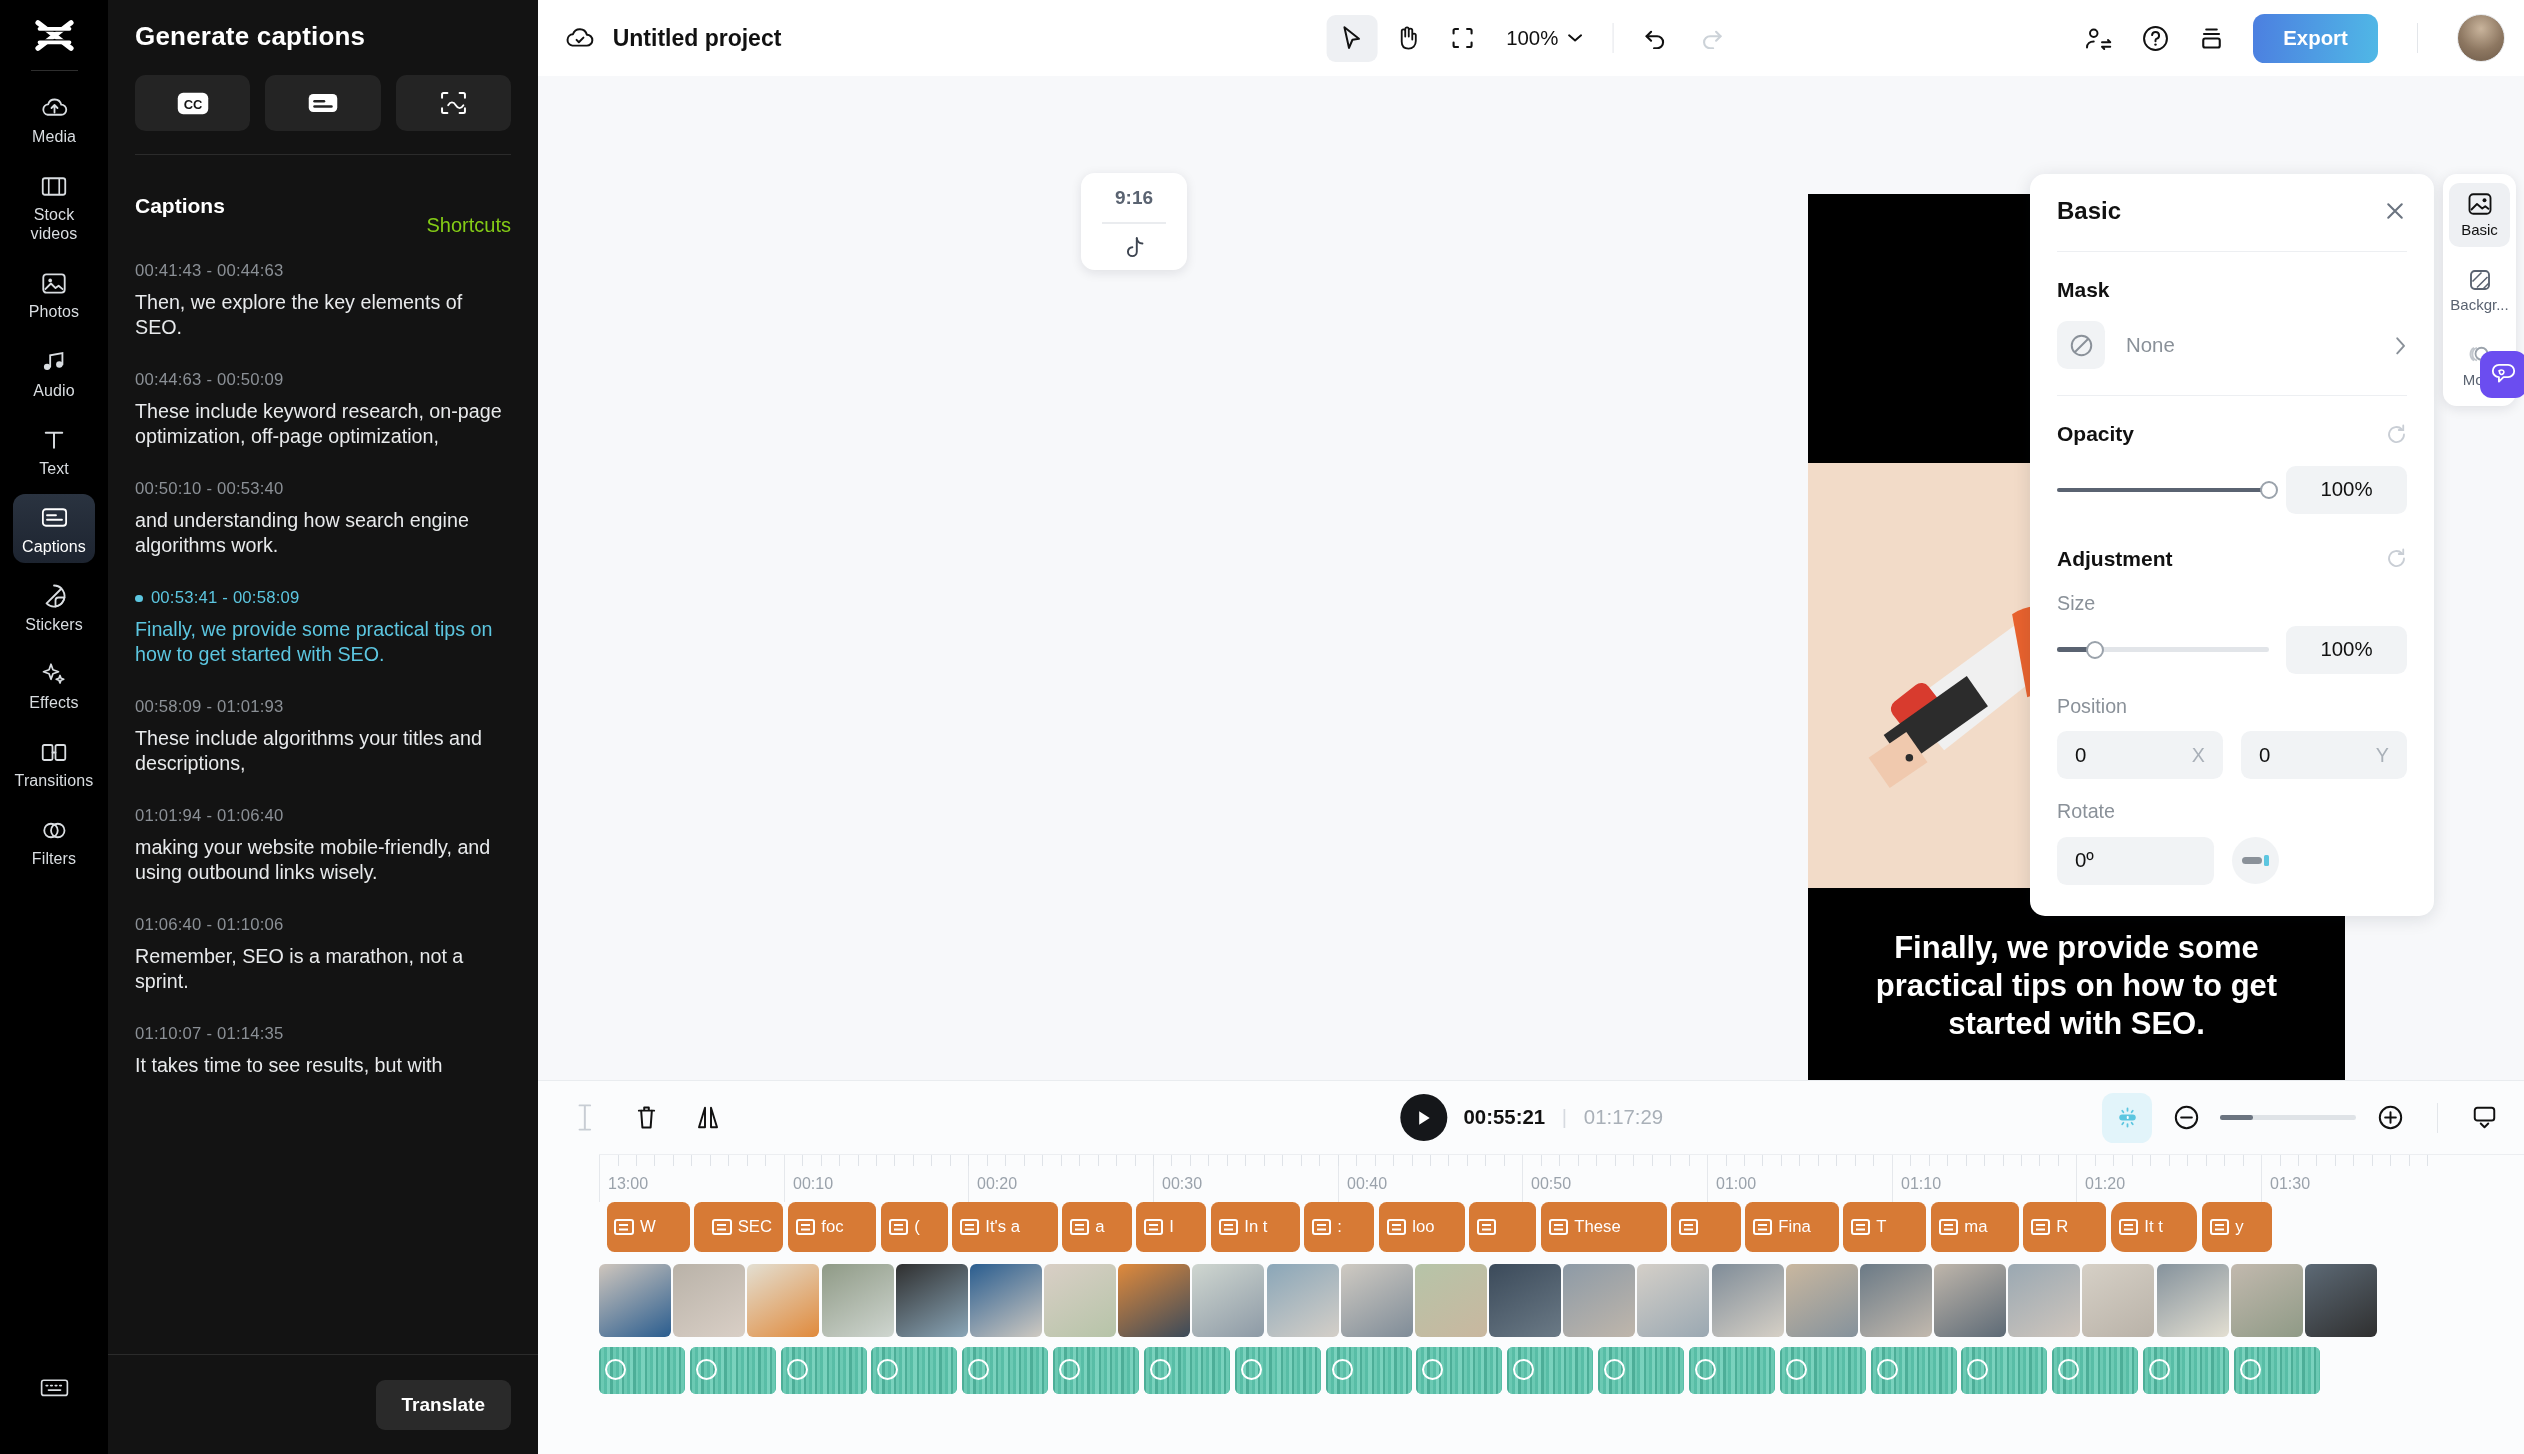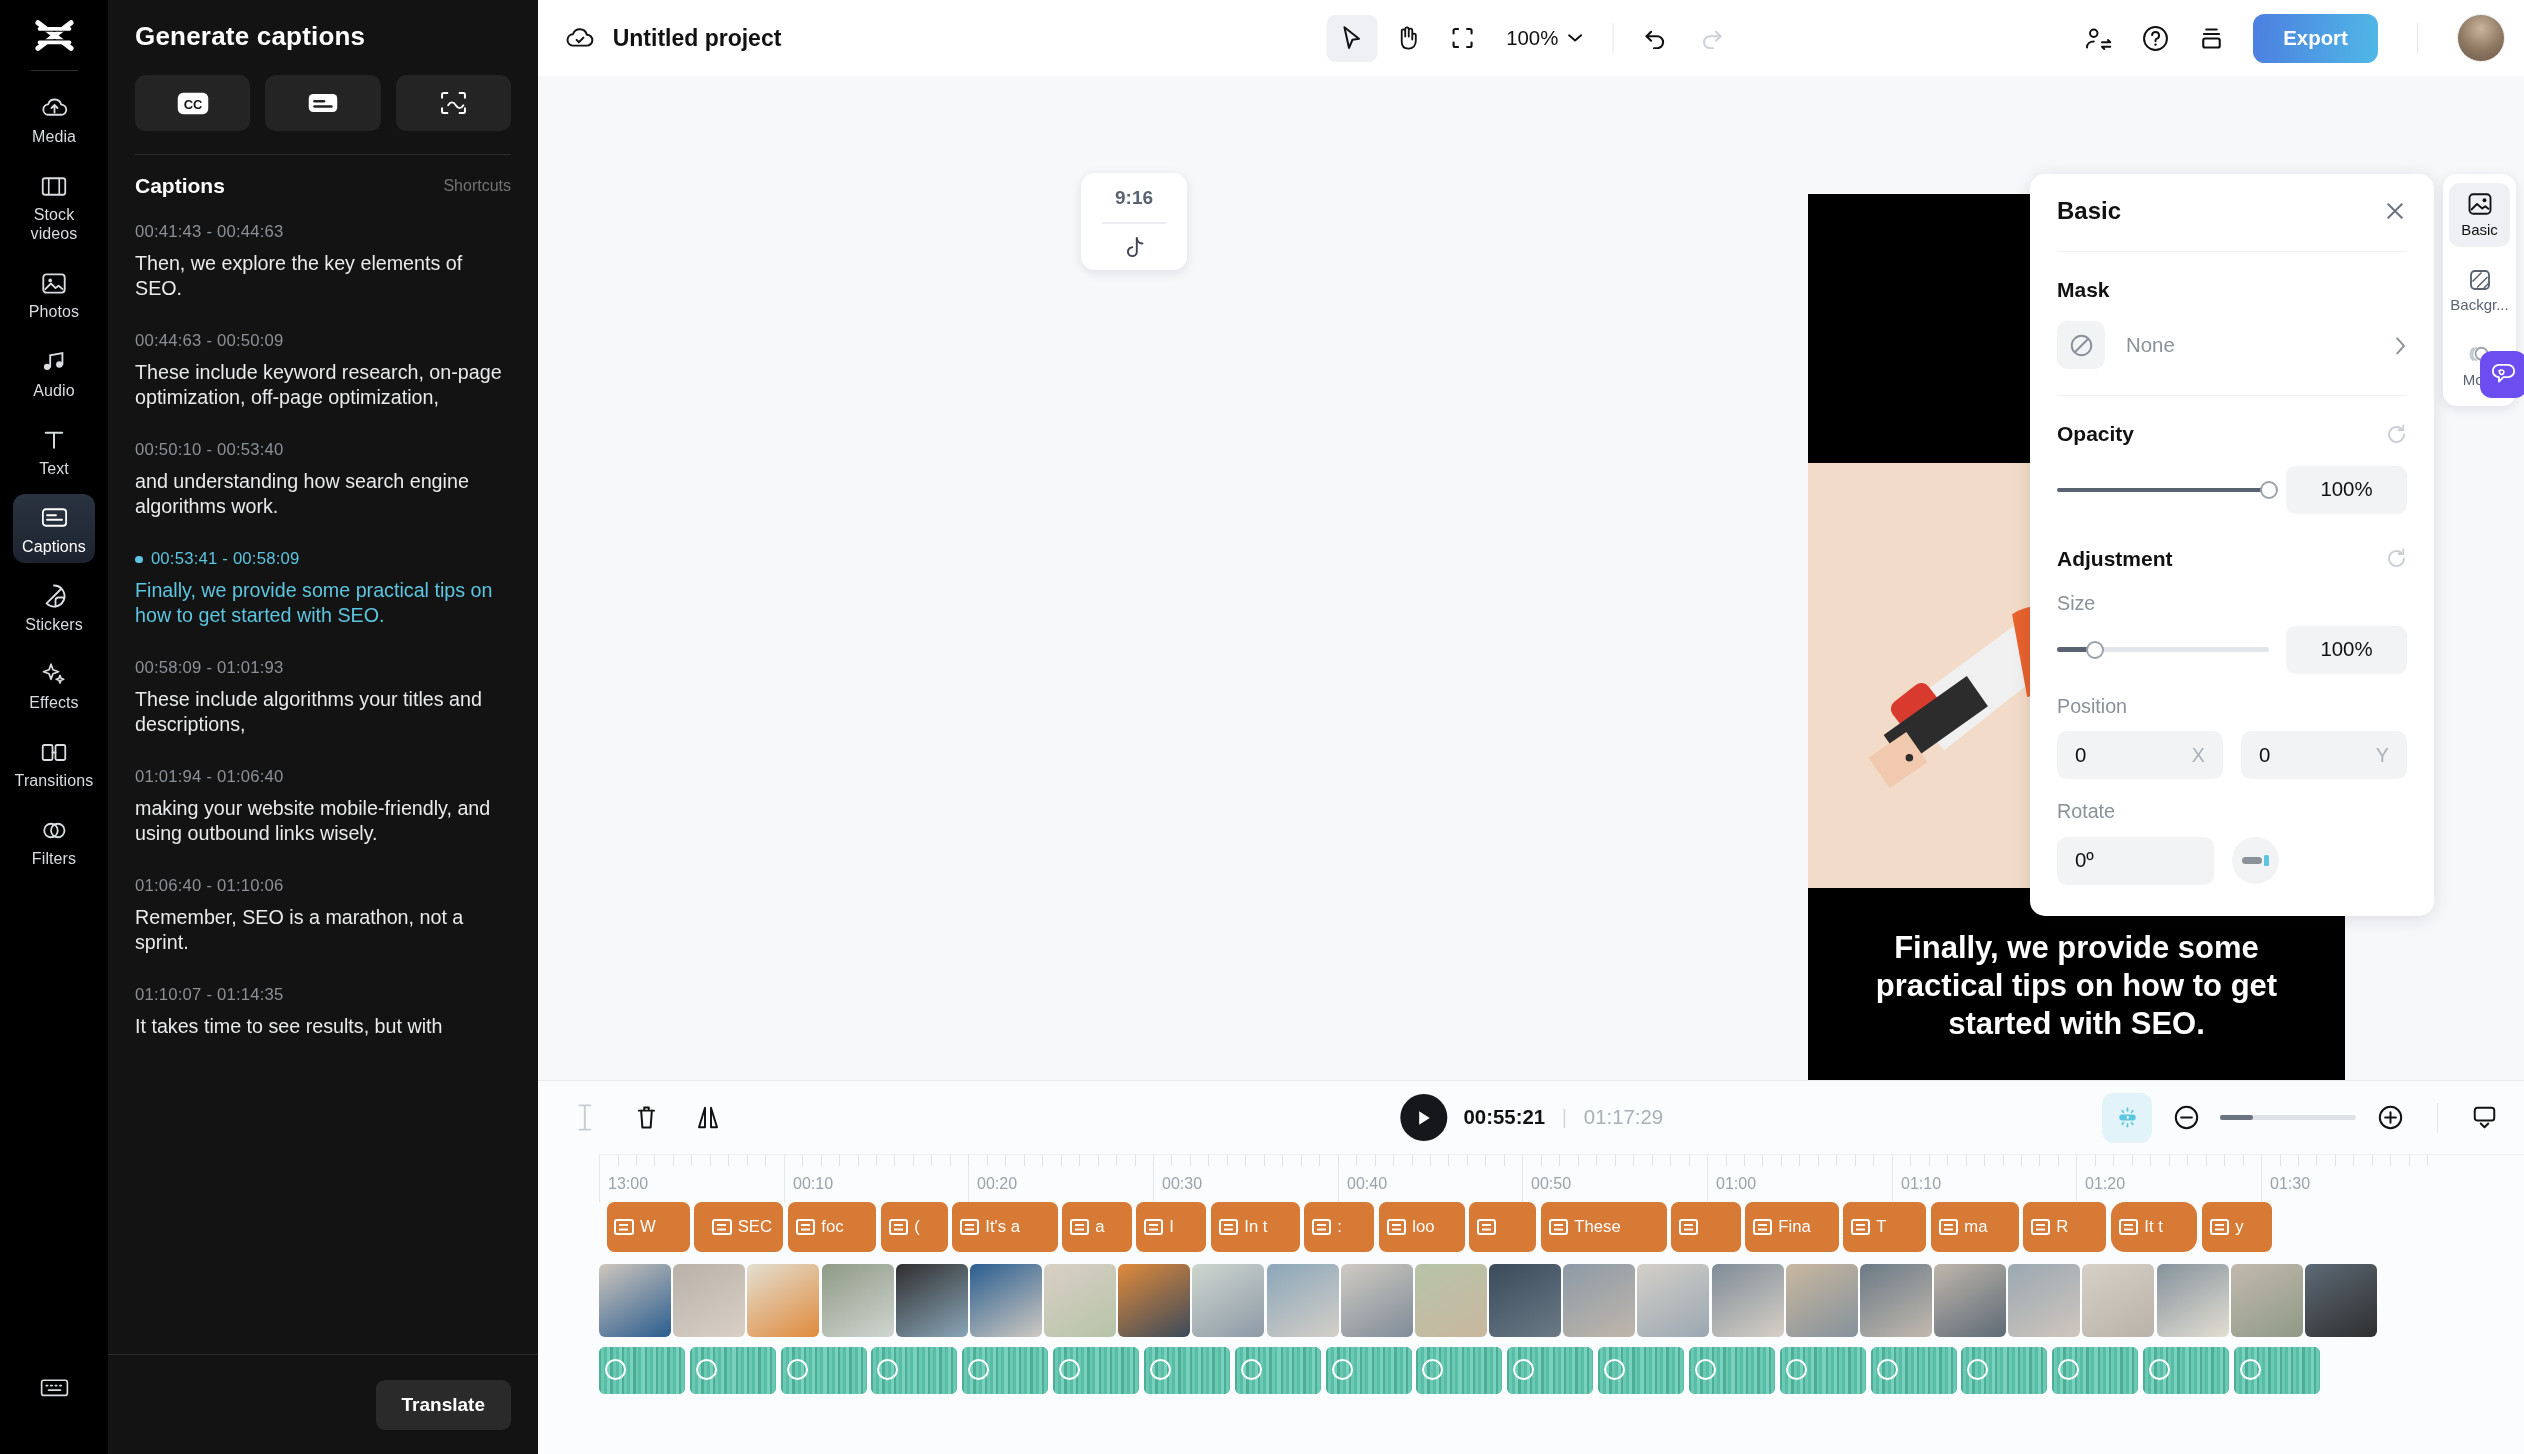--- a/index.html
+++ b/index.html
@@ -43,21 +43,21 @@
   .mode-btn {
     flex:1; height: 56px; background:#242424; border-radius: 10.6px;
     display:flex; align-items:center; justify-content:center; cursor:pointer;
   }
   .caps-sep { height: 0.8px; background: #2b2b2b; margin: 23px 27px 0 27px; }
   .caps-subhead {
     display:flex; align-items:center; justify-content:space-between;
     padding: 19.7px 27px 0 27px;
   }
   .caps-subhead h3 { color:#fff; font-size: 21px; font-weight:700; }
-  .shortcuts { color:#737373; font-size: 16px; cursor:pointer; }
+  .shortcuts { color:#84cc16; font-size: 20px; cursor:pointer;margin-top:40px; }
   .caps-list { flex:1; overflow:hidden; padding: 24px 27px 0 27px; }
   .cap-item { margin-bottom: 30px; }
   .cap-time { color:#8b9096; font-size: 16.7px; margin-bottom: 9px; letter-spacing:0.2px; }
   .cap-text { color:#e8eaec; font-size: 19.7px; line-height: 25px; }
   .cap-item.active .cap-time { color:#5cc6e0; display:flex; align-items:center; gap:8.3px;}
   .cap-item.active .cap-text { color:#5cc6e0; }
   .dot { width:7.6px; height:7.6px; border-radius:50%; background:#5cc6e0; display:inline-block;}
   .caps-foot {
     position:absolute; left:0; bottom:0; width:430px; height:101px;
     background:#131313; border-top:0.8px solid #2b2b2b;

